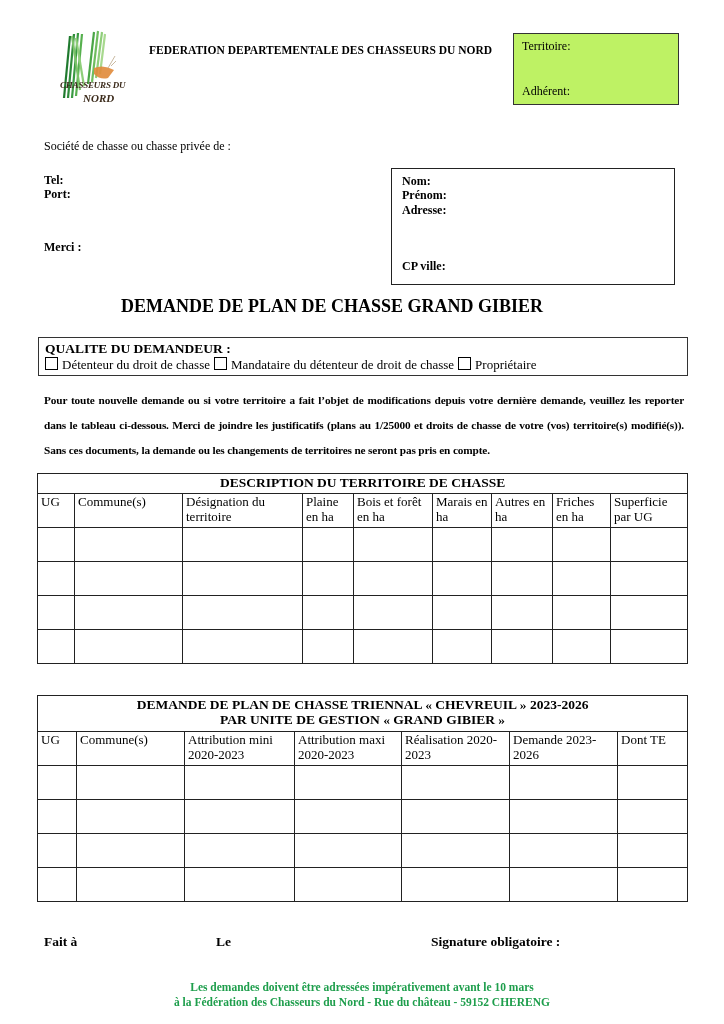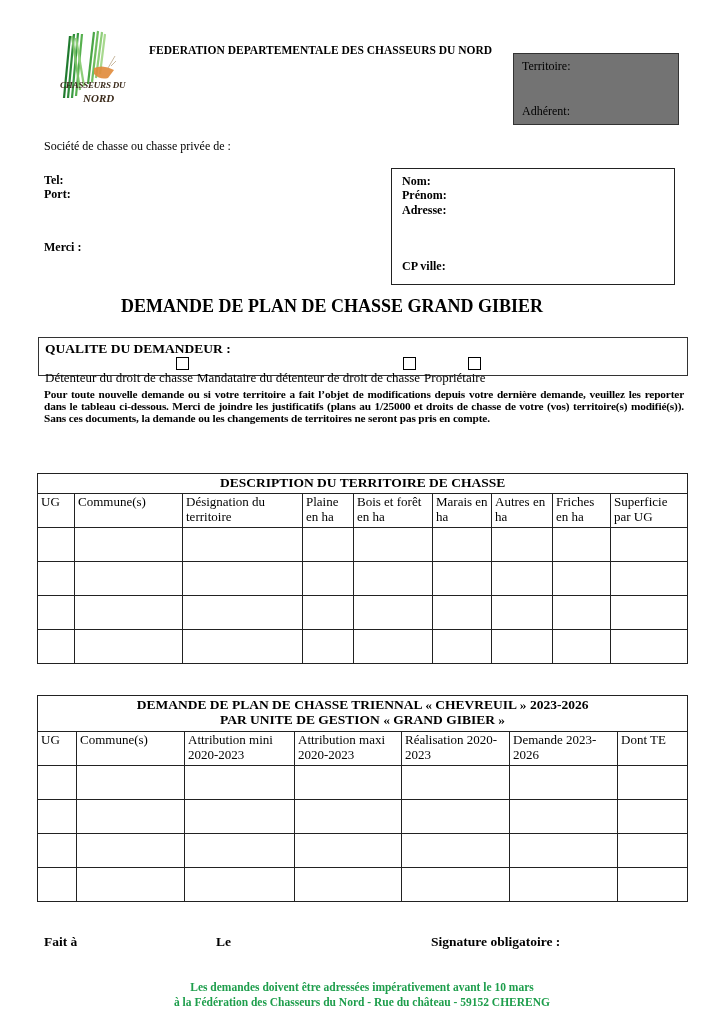--- a/index.html
+++ b/index.html
@@ -18,21 +18,21 @@
     font-style: italic; color: #3b2a1a; letter-spacing: -0.2px; white-space: nowrap; font-family: Liberation Serif, serif;
   }
   .logo .logo-text2 {
     position: absolute; left: 33px; top: 70px; font-size: 11px; font-weight: bold;
     font-style: italic; color: #3b2a1a; white-space: nowrap;
   }
 
   .fed-title { left: 149px; top: 44px; font-size: 11.5px; font-weight: bold; white-space: nowrap; }
 
   .gray-box {
-    left: 513px; top: 53px; width: 164px; height: 70px; background: #737373;
+    left: 513px; top: 33px; width: 164px; height: 70px; background: #bef264;
     border: 1.5px solid #333;
   }
   .gray-box .lbl { position: absolute; left: 8px; font-size: 12px; }
 
   .lbl12 { font-size: 12px; white-space: nowrap; }
 
   .contact-box {
     left: 391px; top: 168px; width: 282px; height: 115px; border: 1.5px solid #222;
   }
   .contact-box .lbl { position: absolute; left: 10px; font-size: 12px; font-weight: bold; }
@@ -41,25 +41,25 @@
 
   .qualite-box {
     left: 38px; top: 337px; width: 648px; height: 37px; border: 1.5px solid #333;
   }
   .qualite-box .q-title { position: absolute; left: 6px; top: 3px; font-size: 13.5px; font-weight: bold; }
   .qualite-box .q-options { position: absolute; left: 6px; top: 19px; font-size: 13px; white-space: nowrap; display: flex; align-items: center; }
   .cb {
     display: inline-block; width: 11px; height: 11px; border: 1px solid #000;
     margin-right: 4px; vertical-align: middle; background: #fff;
   }
-  .opt { display: inline-flex; align-items: flex-end; margin-right: 4px; flex-direction: column; }
+  .opt { display: inline-flex; align-items: flex-start; margin-right: 4px; }
 
   .notice {
     left: 44px; top: 388px; width: 640px; font-size: 11.3px; font-weight: bold;
-    line-height: 12px; text-align: justify; letter-spacing: -0.15px;
+    line-height: 25px; text-align: justify; letter-spacing: -0.15px;
   }
 
   table.grid { border-collapse: collapse; position: absolute; table-layout: fixed; }
   table.grid td, table.grid th {
     border: 1.5px solid #222; padding: 0 3px; font-size: 13px; font-weight: normal;
     vertical-align: top; text-align: left; line-height: 15px;
   }
   table.grid th.caption {
     text-align: center; font-weight: bold; font-size: 13.5px; padding-top: 1px;
   }

